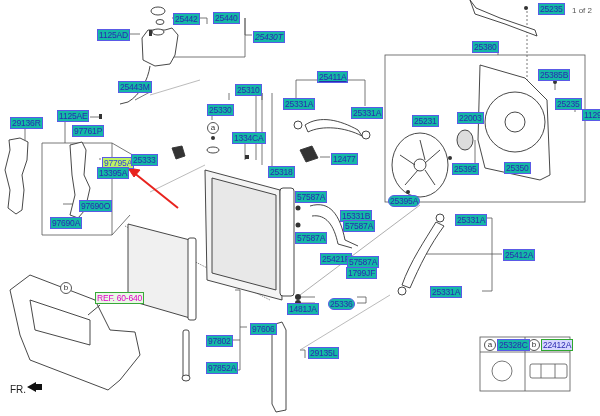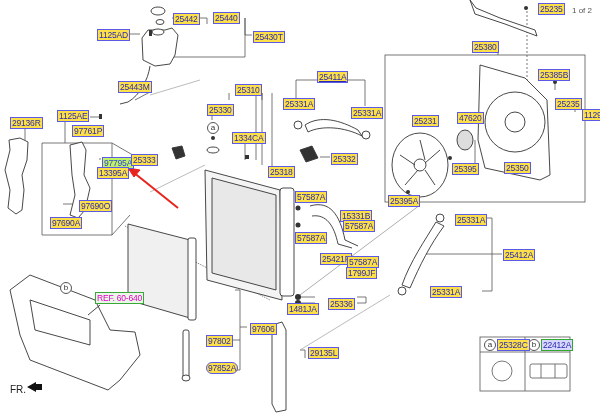--- a/index.html
+++ b/index.html
@@ -1,19 +1,19 @@
 <!DOCTYPE html>
 <html><head>
 <meta charset="utf-8">
 <style>
   html,body{margin:0;padding:0;background:#fff;}
   body{width:600px;height:416px;position:relative;overflow:hidden;font-family:"Liberation Sans",sans-serif;}
   #stage{position:absolute;left:0;top:0;width:600px;height:416px;}
   svg#art{position:absolute;left:0;top:0;}
-  .lbl{position:absolute;height:10px;line-height:10px;font-size:8.5px;color:#2a2ab0;background:#fde047;border:1px solid #5a5ae6;padding:0 1px;white-space:nowrap;font-family:"Liberation Sans",sans-serif;letter-spacing:-0.2px;cursor:pointer;}
+  .lbl{position:absolute;height:10px;line-height:10px;font-size:8.5px;color:#2a2ab0;background:#14b8a6;border:1px solid #5a5ae6;padding:0 1px;white-space:nowrap;font-family:"Liberation Sans",sans-serif;letter-spacing:-0.2px;cursor:pointer;}
   .lbl.sel{background:#bef264;color:#2f46d6;}
   .lbl.ref{background:#eaf7e6;color:#e000c8;border:1px solid #38a838;}
   .lbl.green{background:#d6d6ff;border:1px solid #2ea82e;}
   .pg{position:absolute;font-size:8px;color:#555;}
   .fr{position:absolute;font-size:10px;color:#222;font-weight:normal;}
   .circ{position:absolute;width:10px;height:10px;border:1px solid #555;border-radius:50%;font-size:8px;line-height:10px;text-align:center;color:#333;background:#fff;}
 </style>
 </head>
 <body>
 
@@ -192,68 +192,68 @@
 </svg>
 
 <div class="circ" style="left:207px;top:122px;">a</div>
 <div class="circ" style="left:60px;top:282px;">b</div>
 <div class="circ" style="left:484px;top:339px;">a</div>
 <div class="circ" style="left:528px;top:339px;">b</div>
 
 <span class="lbl" style="left:173px;top:13px;">25442</span>
 <span class="lbl" style="left:213px;top:12px;text-align:right;">25440</span>
 <span class="lbl" style="left:97px;top:29px;">1125AD</span>
-<span class="lbl" style="left:253px;top:31px;">25430T</span>
+<span class="lbl" style="left:253px;top:31px;font-style:italic;">25430T</span>
 <span class="lbl" style="left:118px;top:81px;">25443M</span>
 <span class="lbl" style="left:57px;top:110px;">1125AE</span>
 <span class="lbl" style="left:10px;top:117px;">29136R</span>
 <span class="lbl" style="left:72px;top:125px;">97761P</span>
 <span class="lbl sel" style="left:102px;top:157px;">97795A</span>
 <span class="lbl" style="left:131px;top:154px;">25333</span>
 <span class="lbl" style="left:97px;top:167px;">13395A</span>
 <span class="lbl" style="left:79px;top:200px;">97690O</span>
 <span class="lbl" style="left:50px;top:217px;">97690A</span>
 
 <span class="lbl" style="left:235px;top:84px;">25310</span>
 <span class="lbl" style="left:207px;top:104px;">25330</span>
 <span class="lbl" style="left:232px;top:132px;">1334CA</span>
 <span class="lbl" style="left:268px;top:166px;">25318</span>
 <span class="lbl" style="left:317px;top:71px;text-decoration:underline;">25411A</span>
 <span class="lbl" style="left:283px;top:98px;">25331A</span>
 <span class="lbl" style="left:351px;top:107px;">25331A</span>
-<span class="lbl" style="left:331px;top:153px;">25332</span>
+<span class="lbl" style="left:331px;top:153px;">12477</span>
 <span class="lbl" style="left:295px;top:191px;">57587A</span>
 <span class="lbl" style="left:340px;top:210px;">15331B</span>
 <span class="lbl" style="left:343px;top:220px;">57587A</span>
 <span class="lbl" style="left:295px;top:232px;">57587A</span>
 <span class="lbl" style="left:320px;top:253px;">25421P</span>
 <span class="lbl" style="left:347px;top:256px;">57587A</span>
 <span class="lbl" style="left:346px;top:267px;">1799JF</span>
 
 <span class="lbl" style="left:538px;top:3px;">25235</span>
 <span class="pg" style="left:572px;top:6px;">1 of 2</span>
 <span class="lbl" style="left:472px;top:41px;">25380</span>
 <span class="lbl" style="left:538px;top:69px;">25385B</span>
 <span class="lbl" style="left:555px;top:98px;">25235</span>
 <span class="lbl" style="left:582px;top:109px;">1129</span>
 <span class="lbl" style="left:412px;top:115px;">25231</span>
-<span class="lbl" style="left:457px;top:112px;">47620</span>
+<span class="lbl" style="left:457px;top:112px;">22003</span>
 <span class="lbl" style="left:452px;top:163px;">25395</span>
 <span class="lbl" style="left:504px;top:162px;">25350</span>
-<span class="lbl" style="left:388px;top:195px;">25395A</span>
+<span class="lbl" style="left:388px;top:195px;border-radius:6px;">25395A</span>
 
 <span class="lbl" style="left:455px;top:214px;">25331A</span>
 <span class="lbl" style="left:503px;top:249px;">25412A</span>
 <span class="lbl" style="left:430px;top:286px;">25331A</span>
 
 <span class="lbl ref" style="left:95px;top:292px;">REF. 60-640</span>
-<span class="lbl" style="left:328px;top:298px;">25336</span>
+<span class="lbl" style="left:328px;top:298px;border-radius:6px;">25336</span>
 <span class="lbl" style="left:287px;top:303px;">1481JA</span>
 <span class="lbl" style="left:250px;top:323px;">97606</span>
 <span class="lbl" style="left:206px;top:335px;">97802</span>
 <span class="lbl" style="left:308px;top:347px;">29135L</span>
-<span class="lbl" style="left:206px;top:362px;border-radius:6px;">97852A</span>
+<span class="lbl" style="left:206px;top:362px;">97852A</span>
 
 <span class="lbl" style="left:497px;top:339px;">25328C</span>
 <span class="lbl green" style="left:541px;top:339px;">22412A</span>
 
 <span class="fr" style="left:10px;top:384px;">FR.</span>
 </div>
 
 </body></html>

